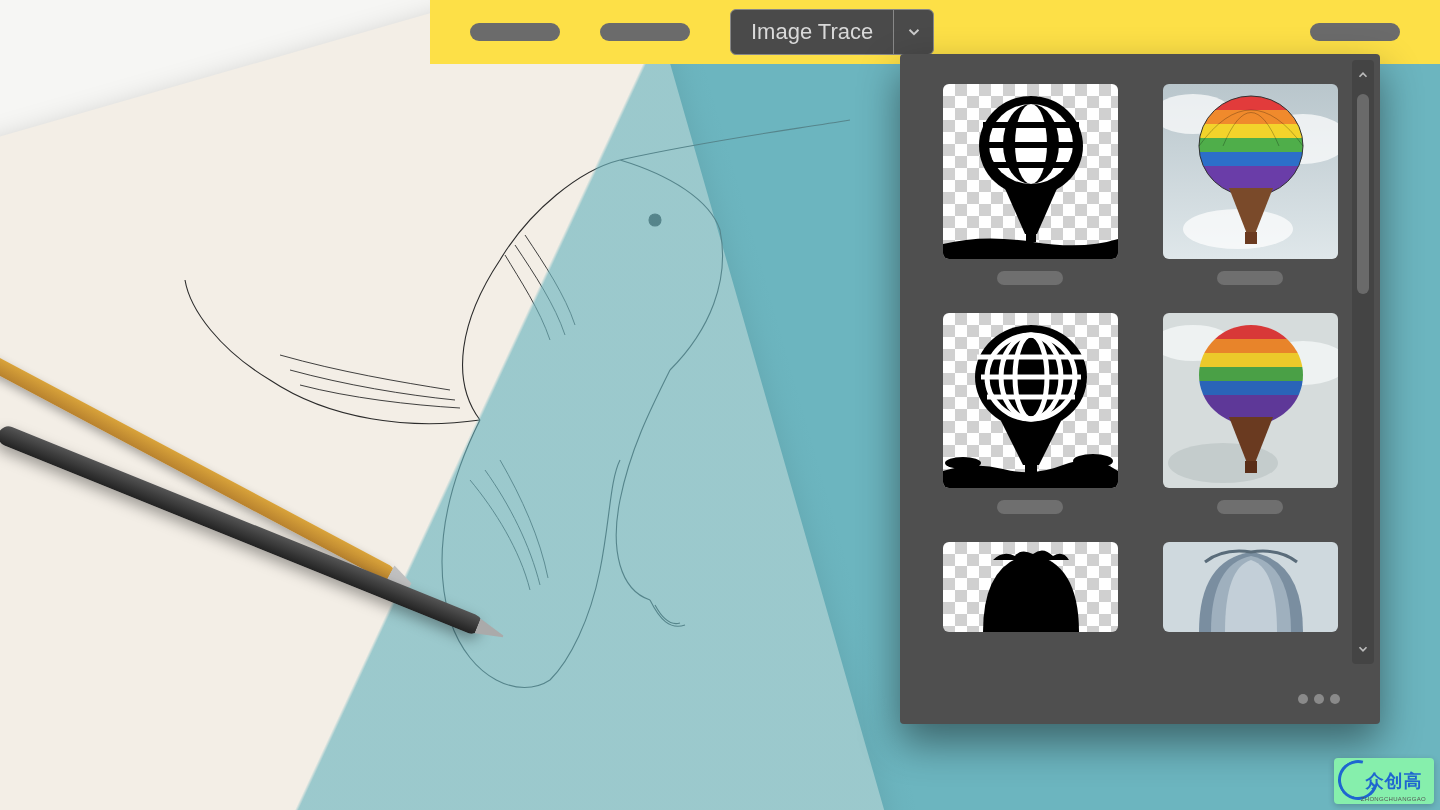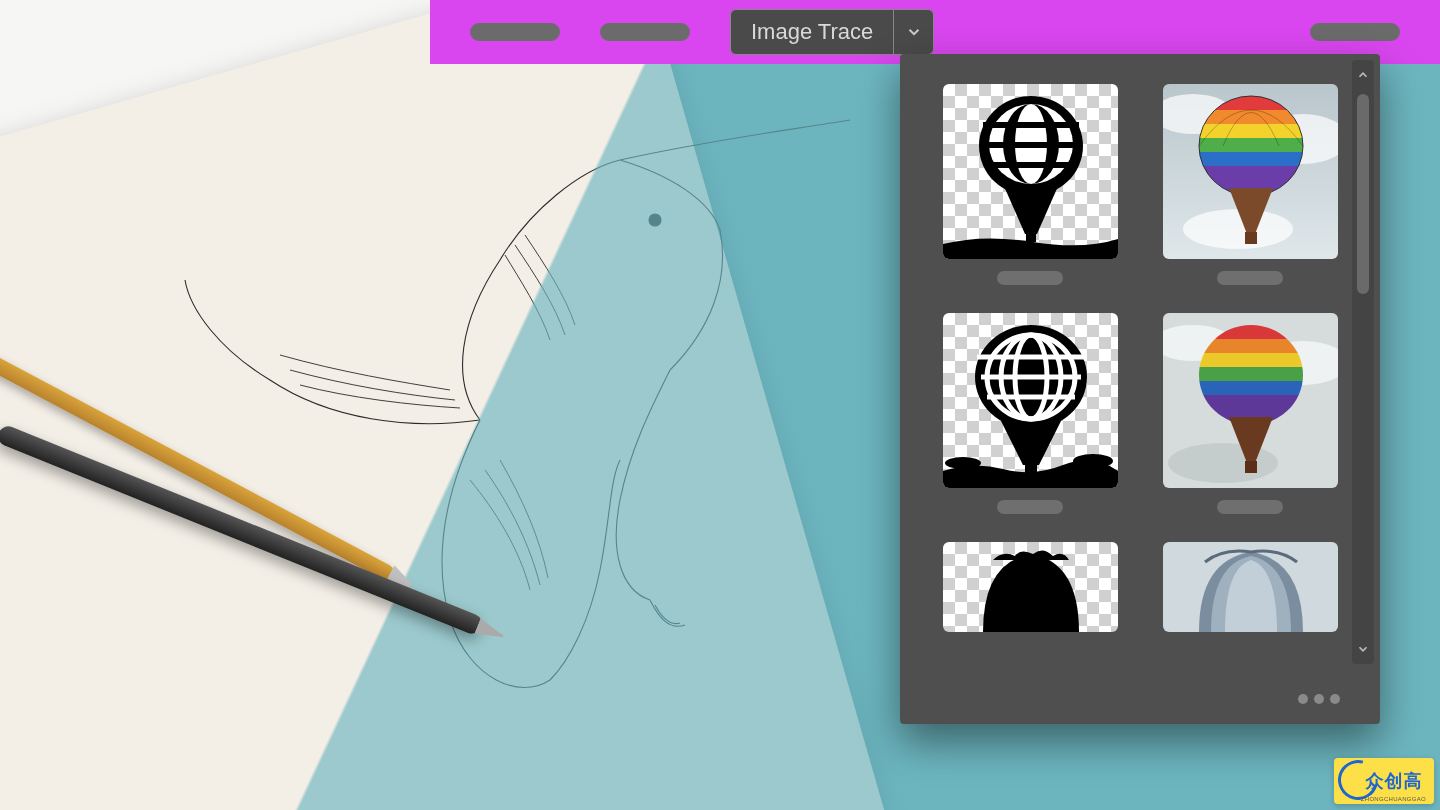--- a/index.html
+++ b/index.html
@@ -6,21 +6,21 @@
 body { width: 1440px; height: 810px; overflow: hidden; font-family: -apple-system, Segoe UI, sans-serif; position: relative; background: #6cb5bf; }
 .corner-white { position: absolute; left: -50px; top: -60px; width: 560px; height: 200px; background: #f6f6f4; transform: rotate(-14deg); box-shadow: 0 4px 14px rgba(0,0,0,.15); }
 .notebook { position: absolute; left: -120px; top: 60px; width: 900px; height: 900px; background: #f3eee6; transform: rotate(-16deg); box-shadow: 0 10px 30px rgba(0,0,0,.25); border-radius: 4px; }
 .teal-overlay { position: absolute; inset: 0; background: linear-gradient(115deg, transparent 0 37%, rgba(108,181,191,.65) 37.2% 100%); pointer-events:none; }
 .bird { position: absolute; left: 150px; top: 80px; width: 720px; }
 .pencil { position: absolute; left: -40px; top: 460px; width: 460px; height: 16px; background: linear-gradient(#d9a33a,#b8822e); transform: rotate(28deg); border-radius: 8px; box-shadow: 0 4px 10px rgba(0,0,0,.3); }
 .pencil::after { content:""; position:absolute; right:-20px; top:-2px; width:24px; height:20px; background:#c0c0c0; clip-path: polygon(0 0,100% 40%,100% 60%,0 100%); }
 .pen { position: absolute; left: -20px; top: 520px; width: 520px; height: 20px; background: linear-gradient(#555,#222); transform: rotate(22deg); border-radius: 10px; box-shadow: 0 6px 14px rgba(0,0,0,.35); }
 .pen::after { content:""; position:absolute; right:-24px; top:2px; width:28px; height:16px; background:#aaa; clip-path: polygon(0 0,100% 45%,100% 55%,0 100%); }
 
-.topbar { position: absolute; left: 430px; top: 0; right: 0; height: 64px; background: #d946ef; display:flex; align-items:center; gap:40px; padding: 0 40px; z-index: 5; }
+.topbar { position: absolute; left: 430px; top: 0; right: 0; height: 64px; background: #fde047; display:flex; align-items:center; gap:40px; padding: 0 40px; z-index: 5; }
 .pill { height: 18px; border-radius: 9px; background: #6b6b6b; }
 .dropdown { display:flex; align-items:center; height: 46px; border: 1px solid #888; border-radius: 6px; background: #4a4a4a; }
 .dropdown-label { color: #d9d9d9; font-size: 22px; padding: 0 20px; }
 .dropdown-caret { width: 40px; height: 100%; border-left: 1px solid #888; display:flex; align-items:center; justify-content:center; }
 .dropdown-caret svg { width: 18px; height: 18px; stroke: #ccc; stroke-width: 2.5; fill: none; }
 
 .panel { position:absolute; right:60px; top:54px; width:480px; height:670px; background:#4f4f4f; border-radius:4px; box-shadow:0 18px 40px rgba(0,0,0,.45); z-index:6; display:flex; flex-direction:column; }
 .panel-body { flex:1; overflow:hidden; padding: 30px 34px 0; position:relative; }
 .grid { display:grid; grid-template-columns: 1fr 1fr; gap: 28px 28px; }
 .preset { display:flex; flex-direction:column; align-items:center; gap: 12px; }
@@ -32,21 +32,21 @@
 
 .scrolltrack { position:absolute; right:6px; top:6px; bottom:60px; width:22px; background:#444; border-radius:4px; display:flex; flex-direction:column; align-items:center; }
 .scroll-arrow { width:100%; height:30px; display:flex; align-items:center; justify-content:center; }
 .scroll-arrow svg { width:14px; height:14px; stroke:#bbb; stroke-width:3; fill:none; }
 .scroll-thumb { width:12px; height:200px; background:#6a6a6a; border-radius:6px; margin-top:4px; }
 .scroll-spacer { flex:1; }
 
 .panel-footer { height:50px; display:flex; justify-content:flex-end; align-items:center; padding-right:40px; gap:6px; }
 .dot { width:10px; height:10px; border-radius:50%; background:#8a8a8a; }
 
-.watermark { position:absolute; right:6px; bottom:6px; width:100px; height:46px; background:#fde047; border-radius:4px; display:flex; align-items:center; justify-content:center; font-size:18px; font-weight:700; z-index:20; box-shadow:0 2px 6px rgba(0,0,0,.2);margin-top:37px; }
+.watermark { position:absolute; right:6px; bottom:6px; width:100px; height:46px; background:#86efac; border-radius:4px; display:flex; align-items:center; justify-content:center; font-size:18px; font-weight:700; z-index:20; box-shadow:0 2px 6px rgba(0,0,0,.2);margin-top:37px; }
 .watermark .arc { position:absolute; left:4px; top:2px; width:40px; height:40px; border:3px solid #1e66d0; border-right-color:transparent; border-radius:50%; transform:rotate(-30deg);}
 .watermark .zh { color:#1e66d0; letter-spacing:1px; margin-left:20px;}
 .watermark .py { position:absolute; bottom:2px; right:8px; font-size:6px; font-weight:400; color:#555; letter-spacing:.3px;}
 
 
 .sky { background: linear-gradient(#b9c6cc,#dfe7ea); }
 .cloud { position:absolute; background:rgba(255,255,255,.7); border-radius:50%; }
 </style>
 </head>
 <body>

